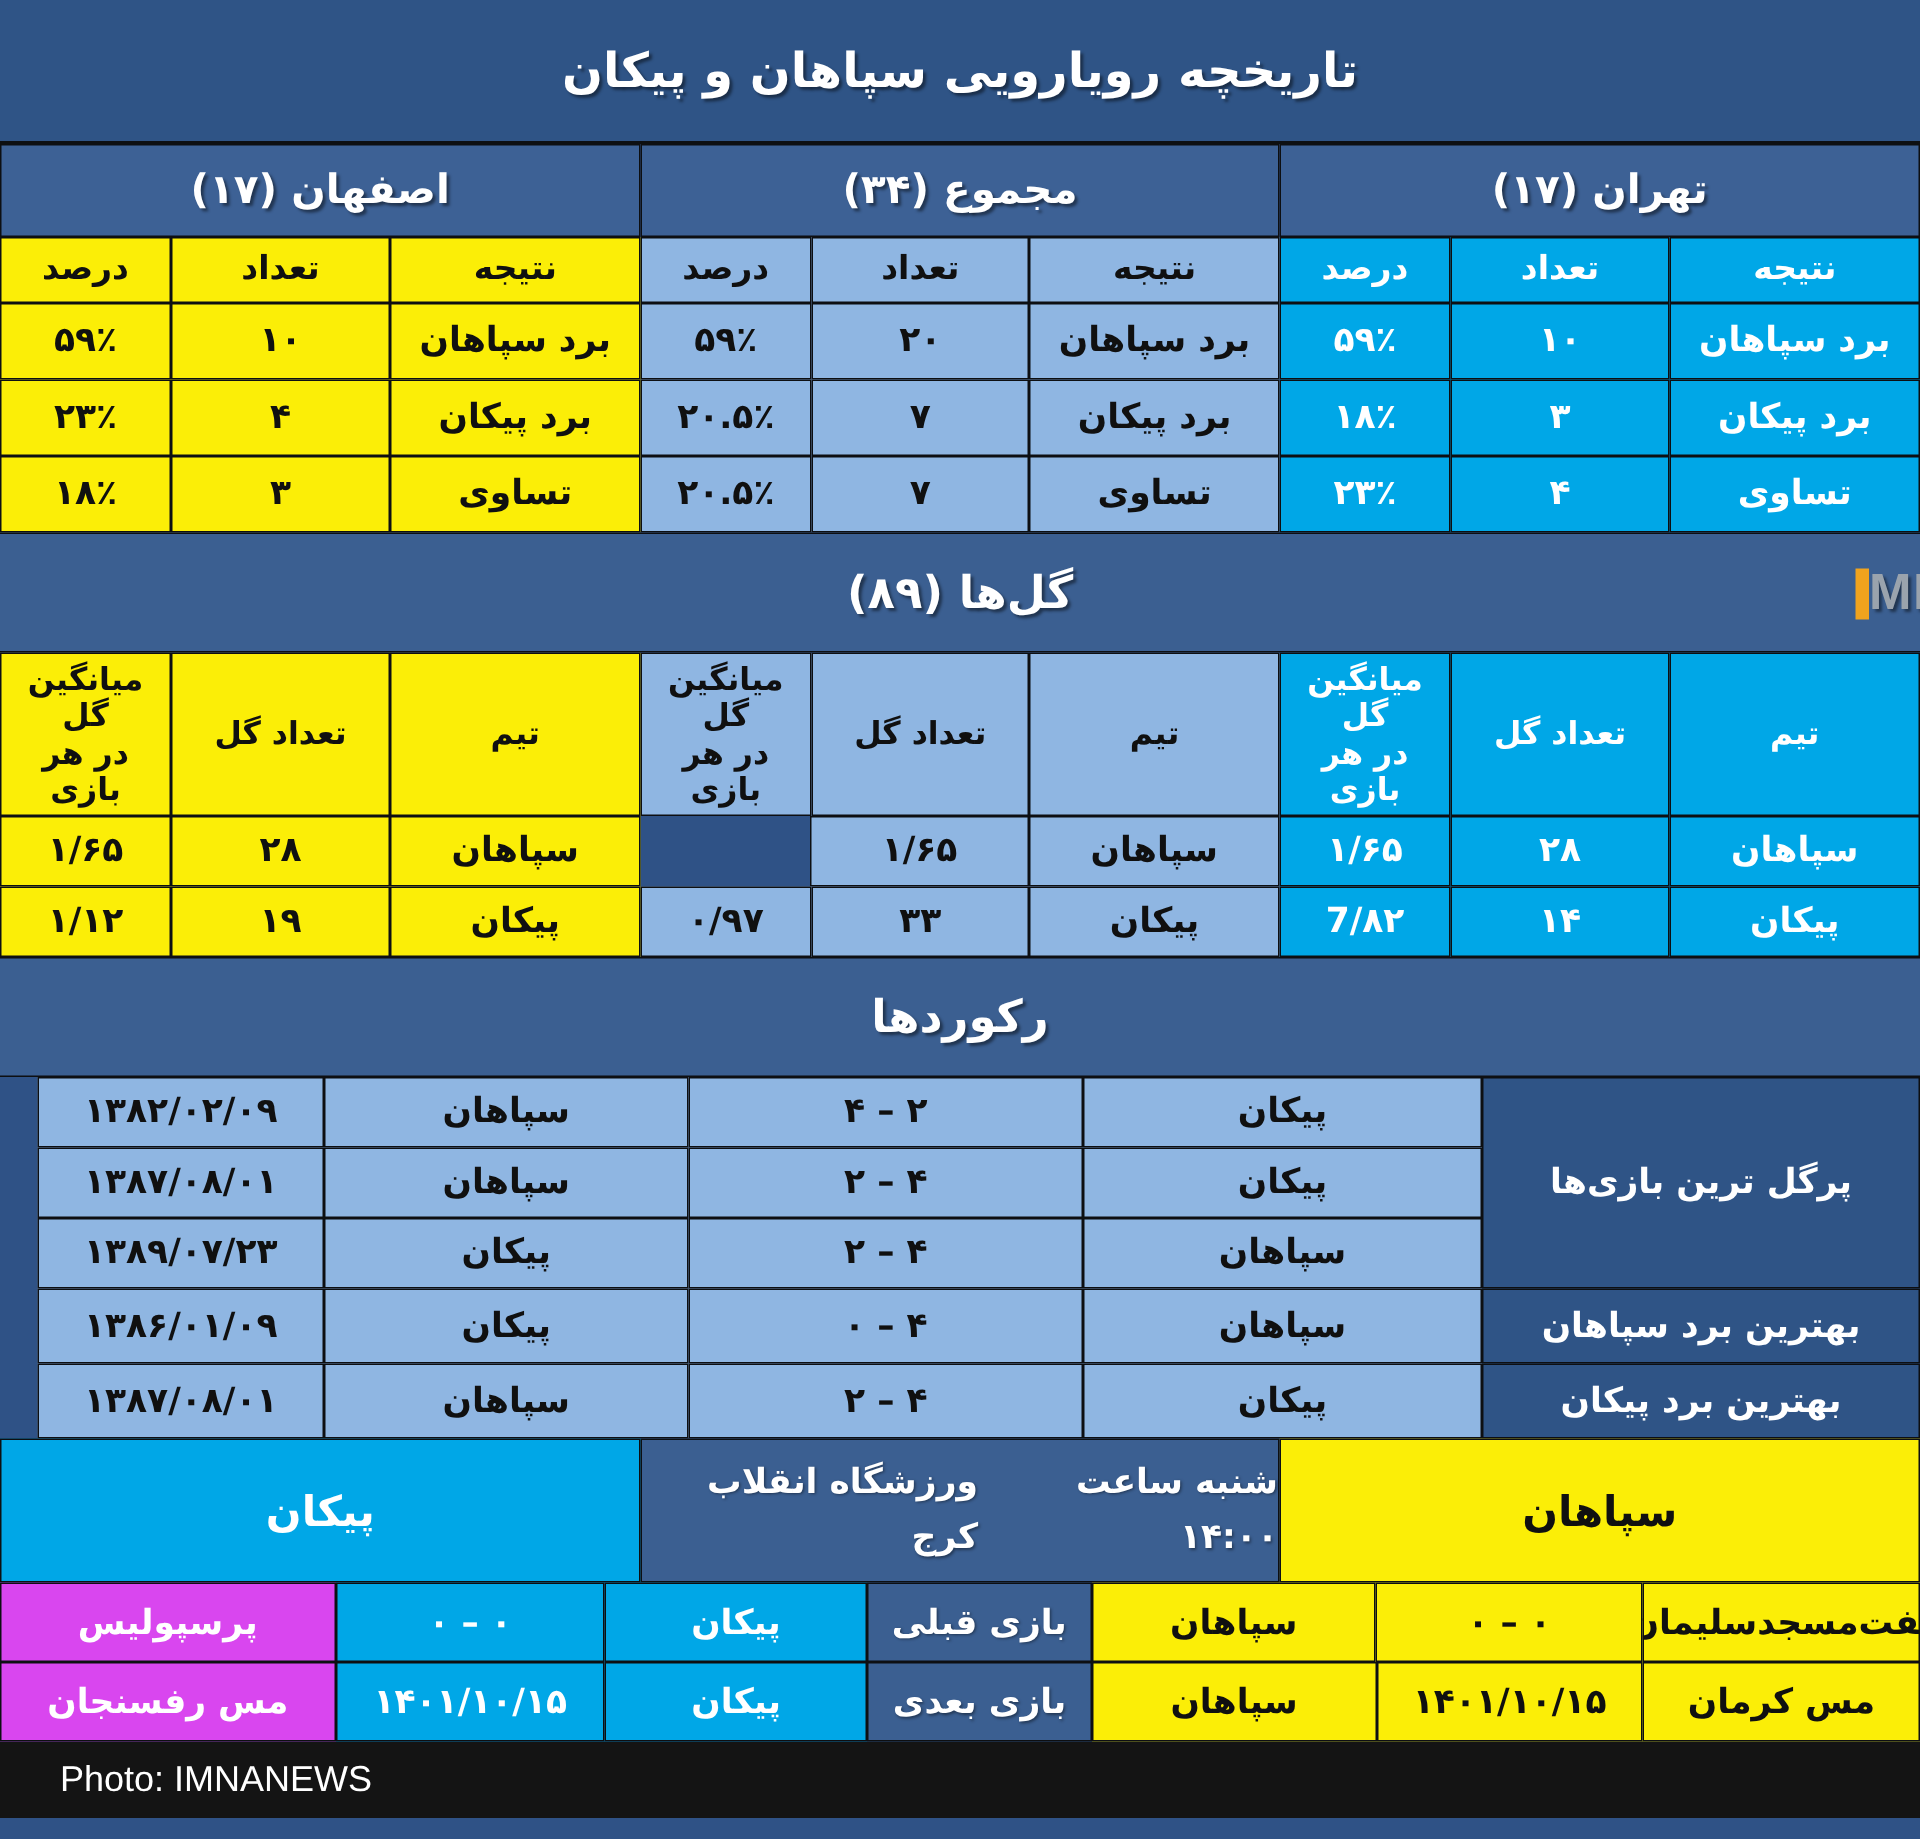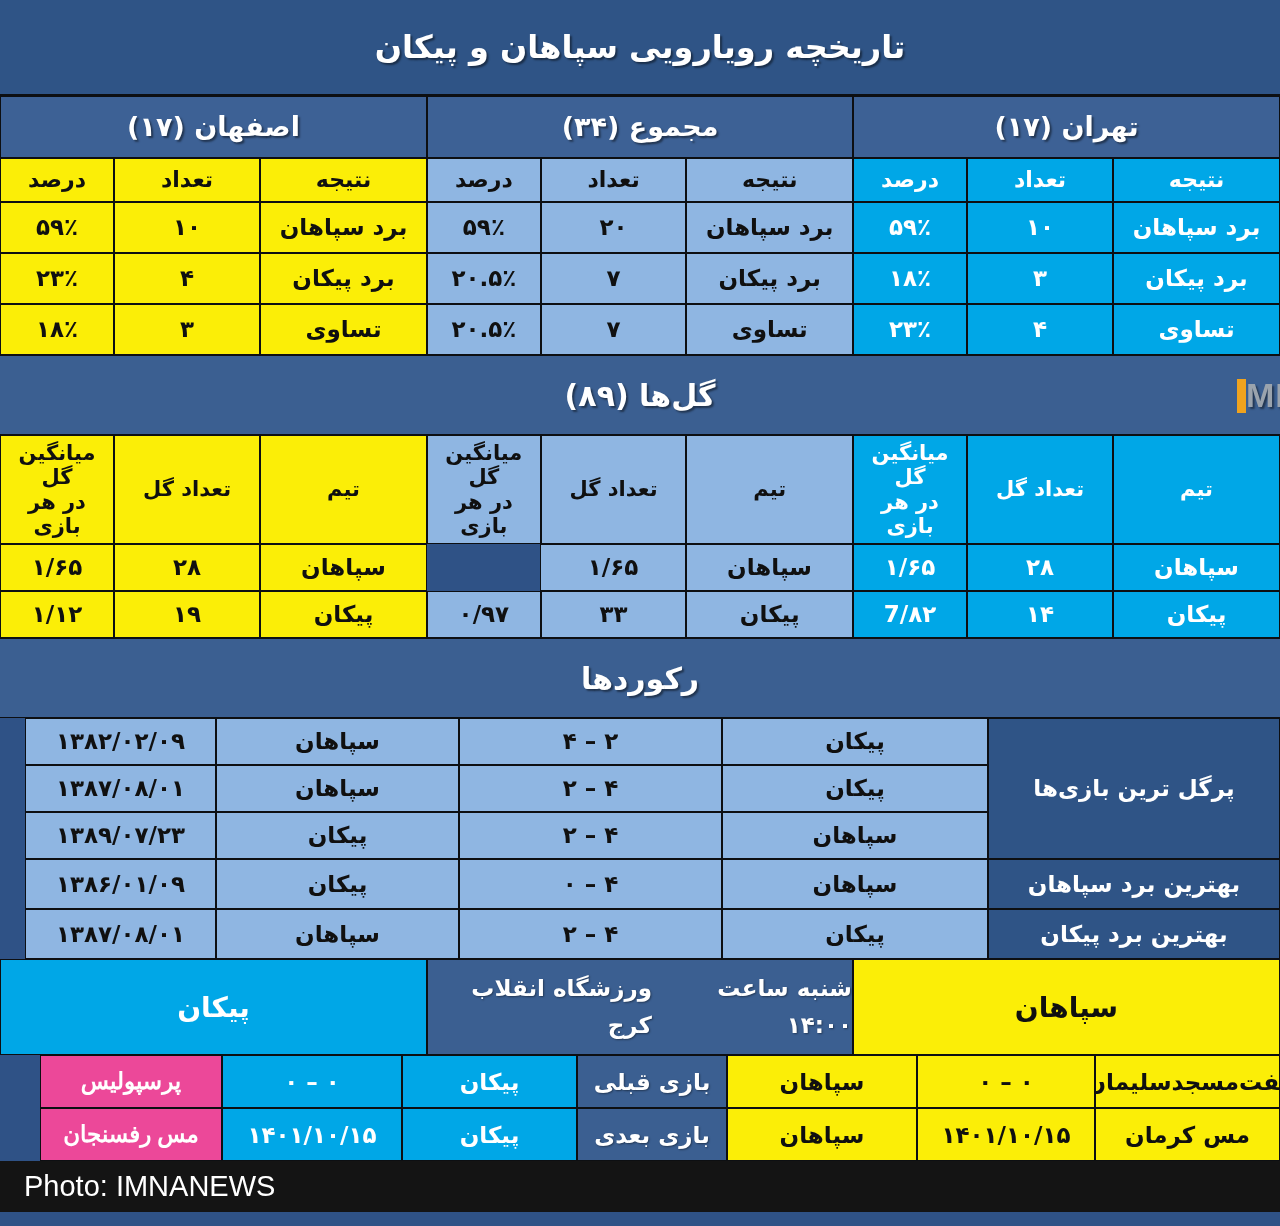--- a/index.html
+++ b/index.html
@@ -113,29 +113,29 @@
     box-sizing:border-box;border:1px solid #0d0f12;
     display:flex;align-items:center;justify-content:center;
     font-size:23px;font-weight:bold;
   }
   .pn-opp-y  {width:185px;background:#fbee07;color:#101010;}
   .pn-sc-y   {width:178px;background:#fbee07;color:#101010;}
   .pn-team-y {width:190px;background:#fbee07;color:#101010;}
   .pn-mid    {width:150px;background:#3b5f91;color:#fff;text-shadow:1px 1px 2px rgba(0,0,0,.4);}
   .pn-team-c {width:175px;background:#00a7e7;color:#fff;}
   .pn-sc-c   {width:180px;background:#00a7e7;color:#fff;}
-  .pn-opp-c  {width:182px;background:#ec4899;color:#fff;font-family:Liberation Serif, serif;}
+  .pn-opp-c  {width:224px;background:#d946ef;color:#fff;}
 
   
   .footer{
     height:51px;background:#141414;color:#ffffff;
     display:flex;align-items:center;
-    direction:ltr;padding-left:24px;
+    direction:ltr;padding-left:40px;
     font-family:"Liberation Sans",sans-serif;
-    font-size:29px;
+    font-size:24px;
   }
 </style>
 </head>
 <body>
 
 <div class="page">
 
   <div class="title-bar">تاریخچه رویارویی سپاهان و پیکان</div>
 
   <div class="row region-head">

